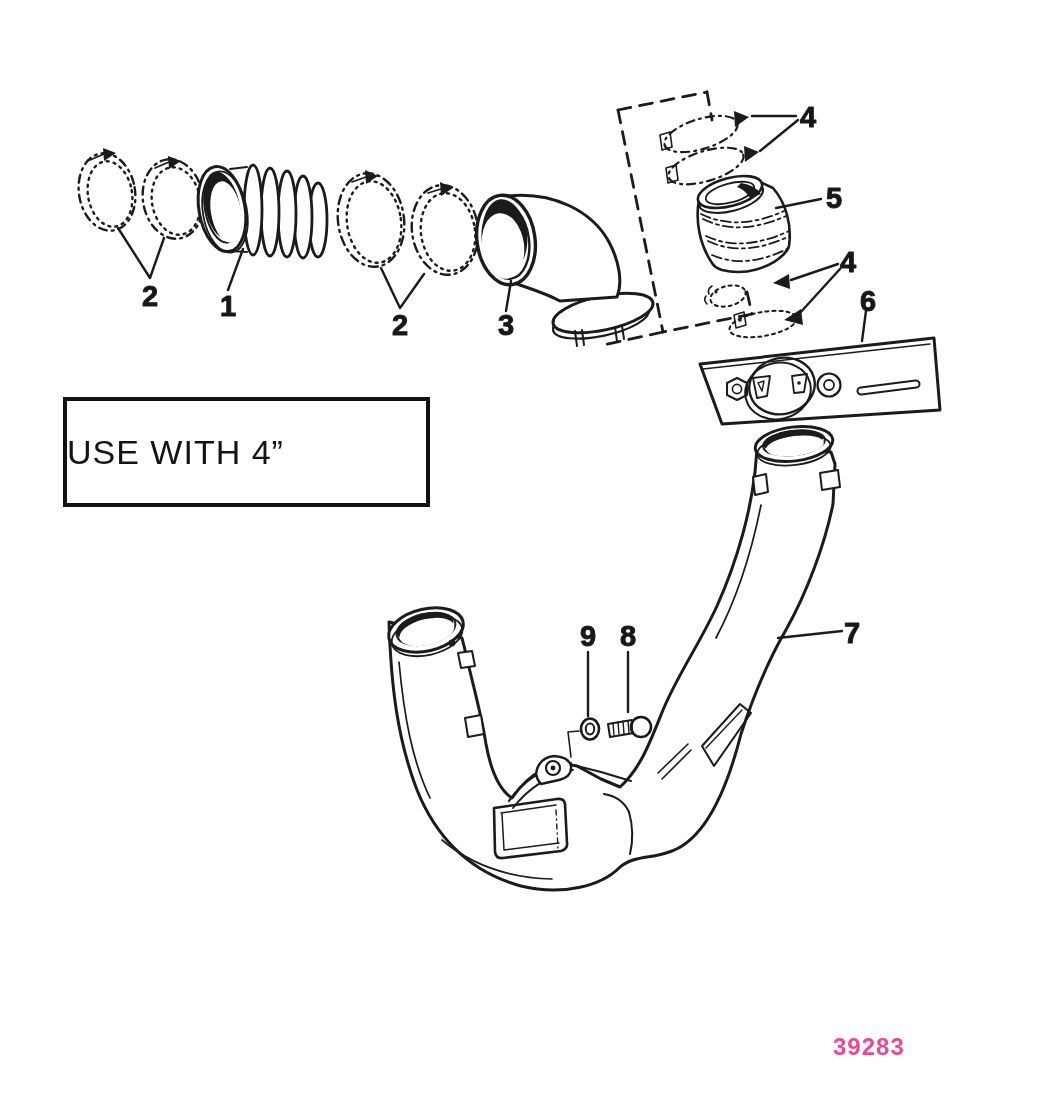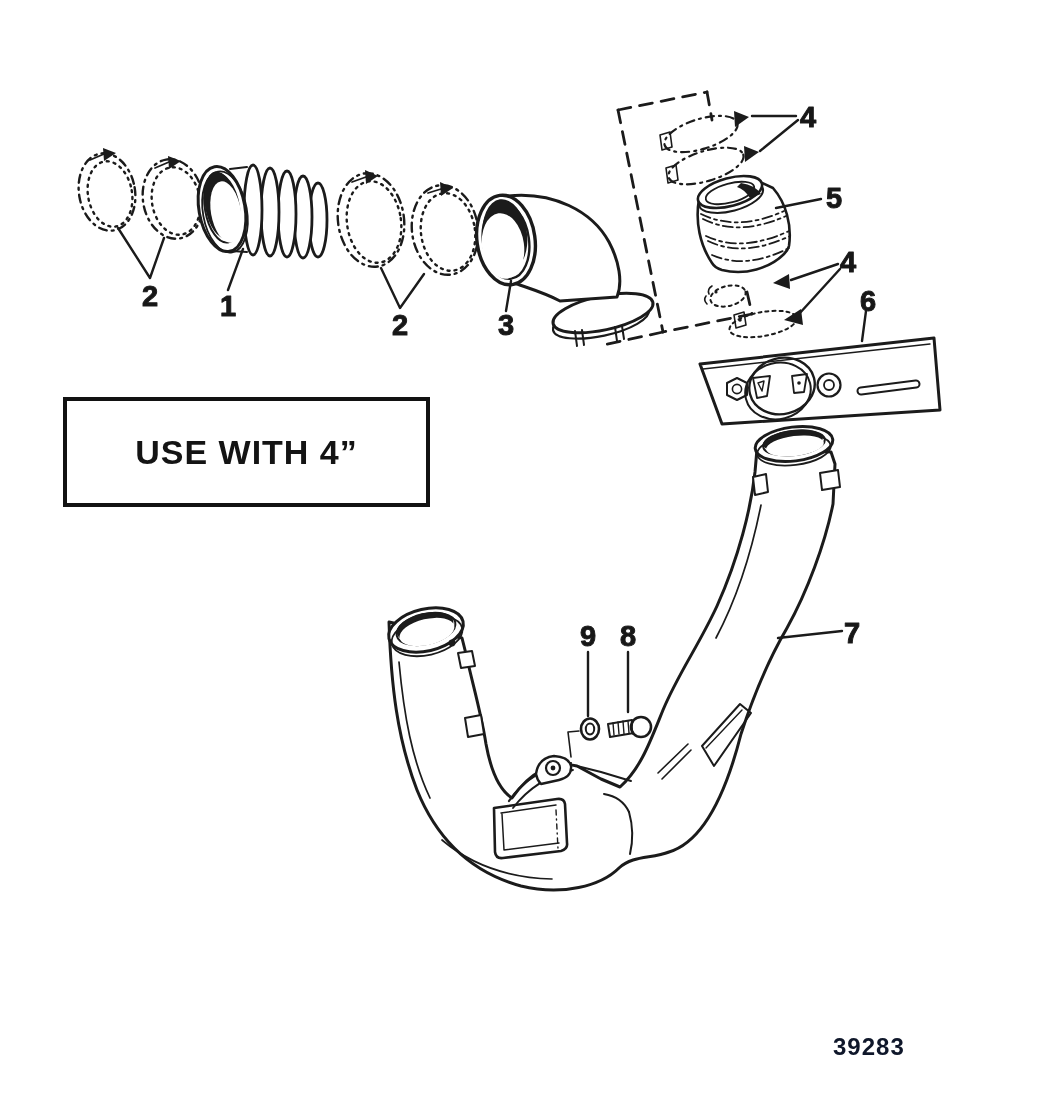--- a/index.html
+++ b/index.html
@@ -9,27 +9,27 @@
   }
   #art{position:absolute;left:0;top:0;}
   .callout-text{
     font-family:"Liberation Sans",sans-serif;
     font-weight:bold;font-size:29px;fill:#171717;
     text-anchor:middle;
   }
   #note-box{
     position:absolute;left:63px;top:397px;width:359px;height:102px;
     border:4px solid #121212;background:#fff;
-    display:flex;flex-direction:column;align-items:center;justify-content:center;
-    font-weight:bold;font-size:34px;letter-spacing:1px;color:#141414;line-height:44px;
+    display:flex;flex-direction:column;align-items:flex-start;justify-content:center;
+    font-weight:normal;font-size:34px;letter-spacing:1px;color:#141414;line-height:44px;
     white-space:nowrap;
   }
   #part-number{
     position:absolute;left:833px;top:1033px;
-    font-weight:bold;font-size:24px;color:#0f172a;letter-spacing:1px;
+    font-weight:bold;font-size:24px;color:#ec4899;letter-spacing:1px;
   }
 </style>
 </head>
 <body>
 
 <div id="canvas">
 
 <svg id="art" width="1038" height="1106" viewBox="0 0 1038 1106" stroke-linecap="round" stroke-linejoin="round" fill="none" stroke="#1b1b1b">
 
   <g stroke-width="2.8" stroke-dasharray="13 9">

